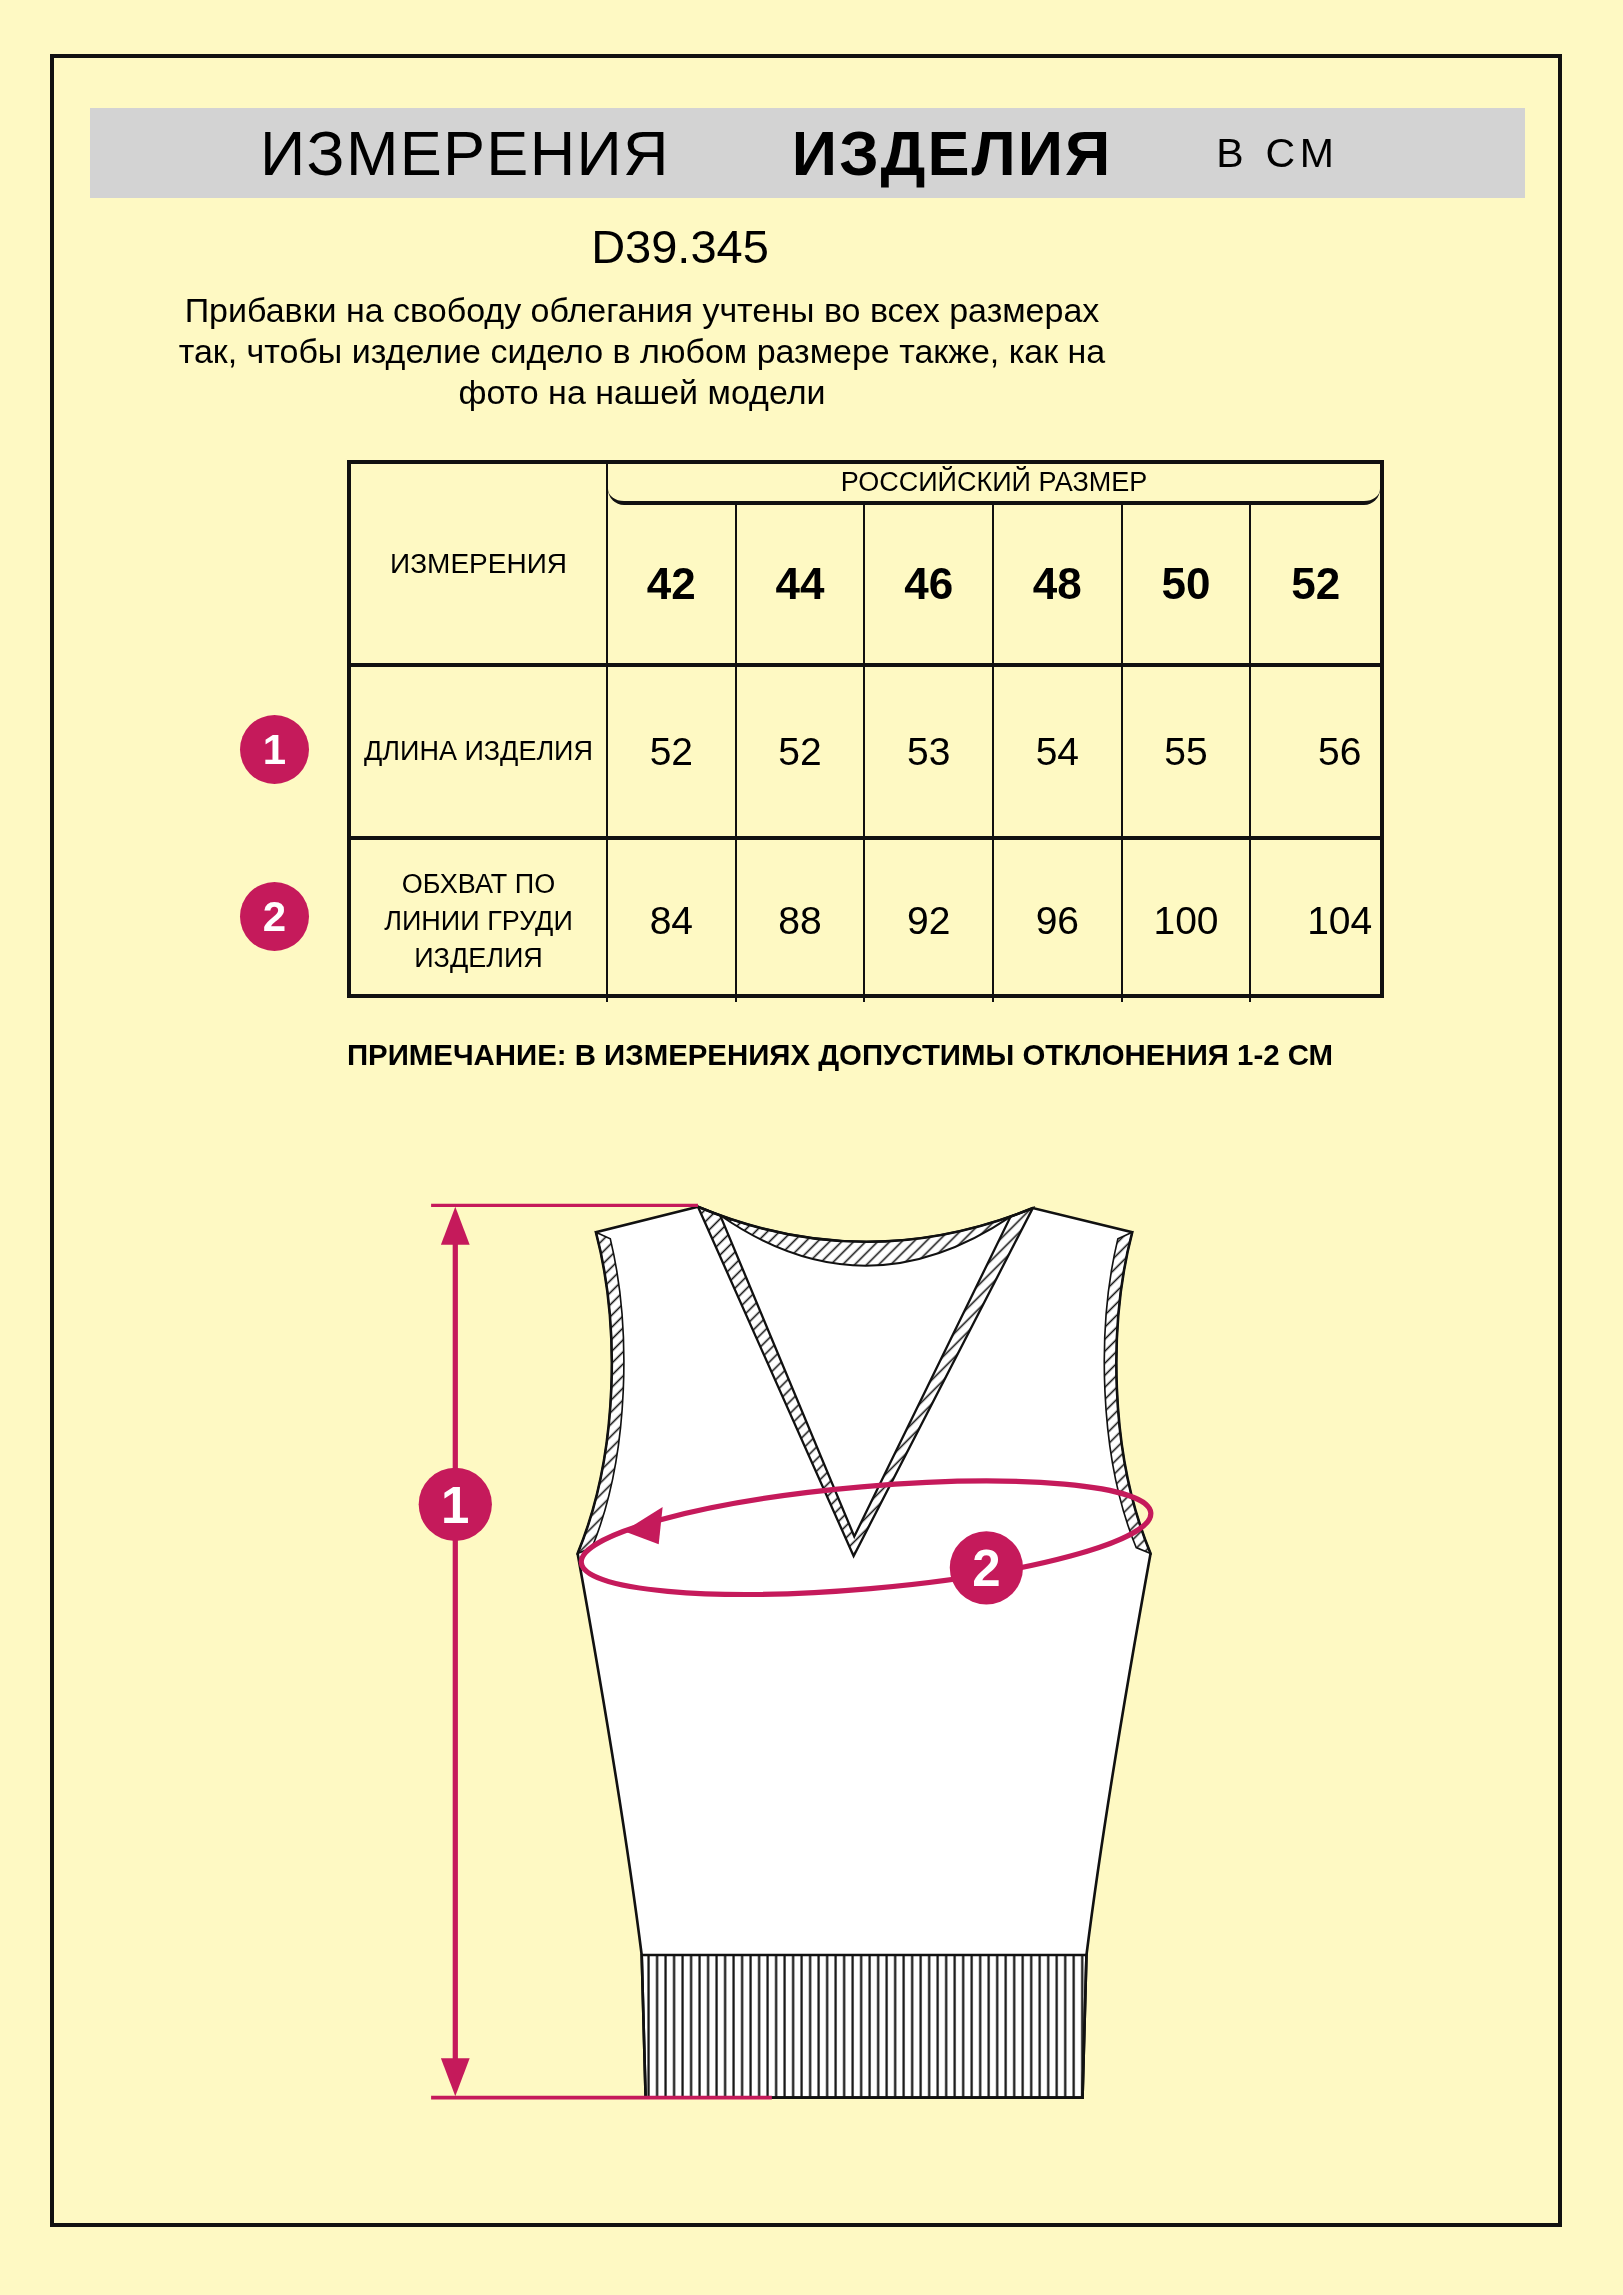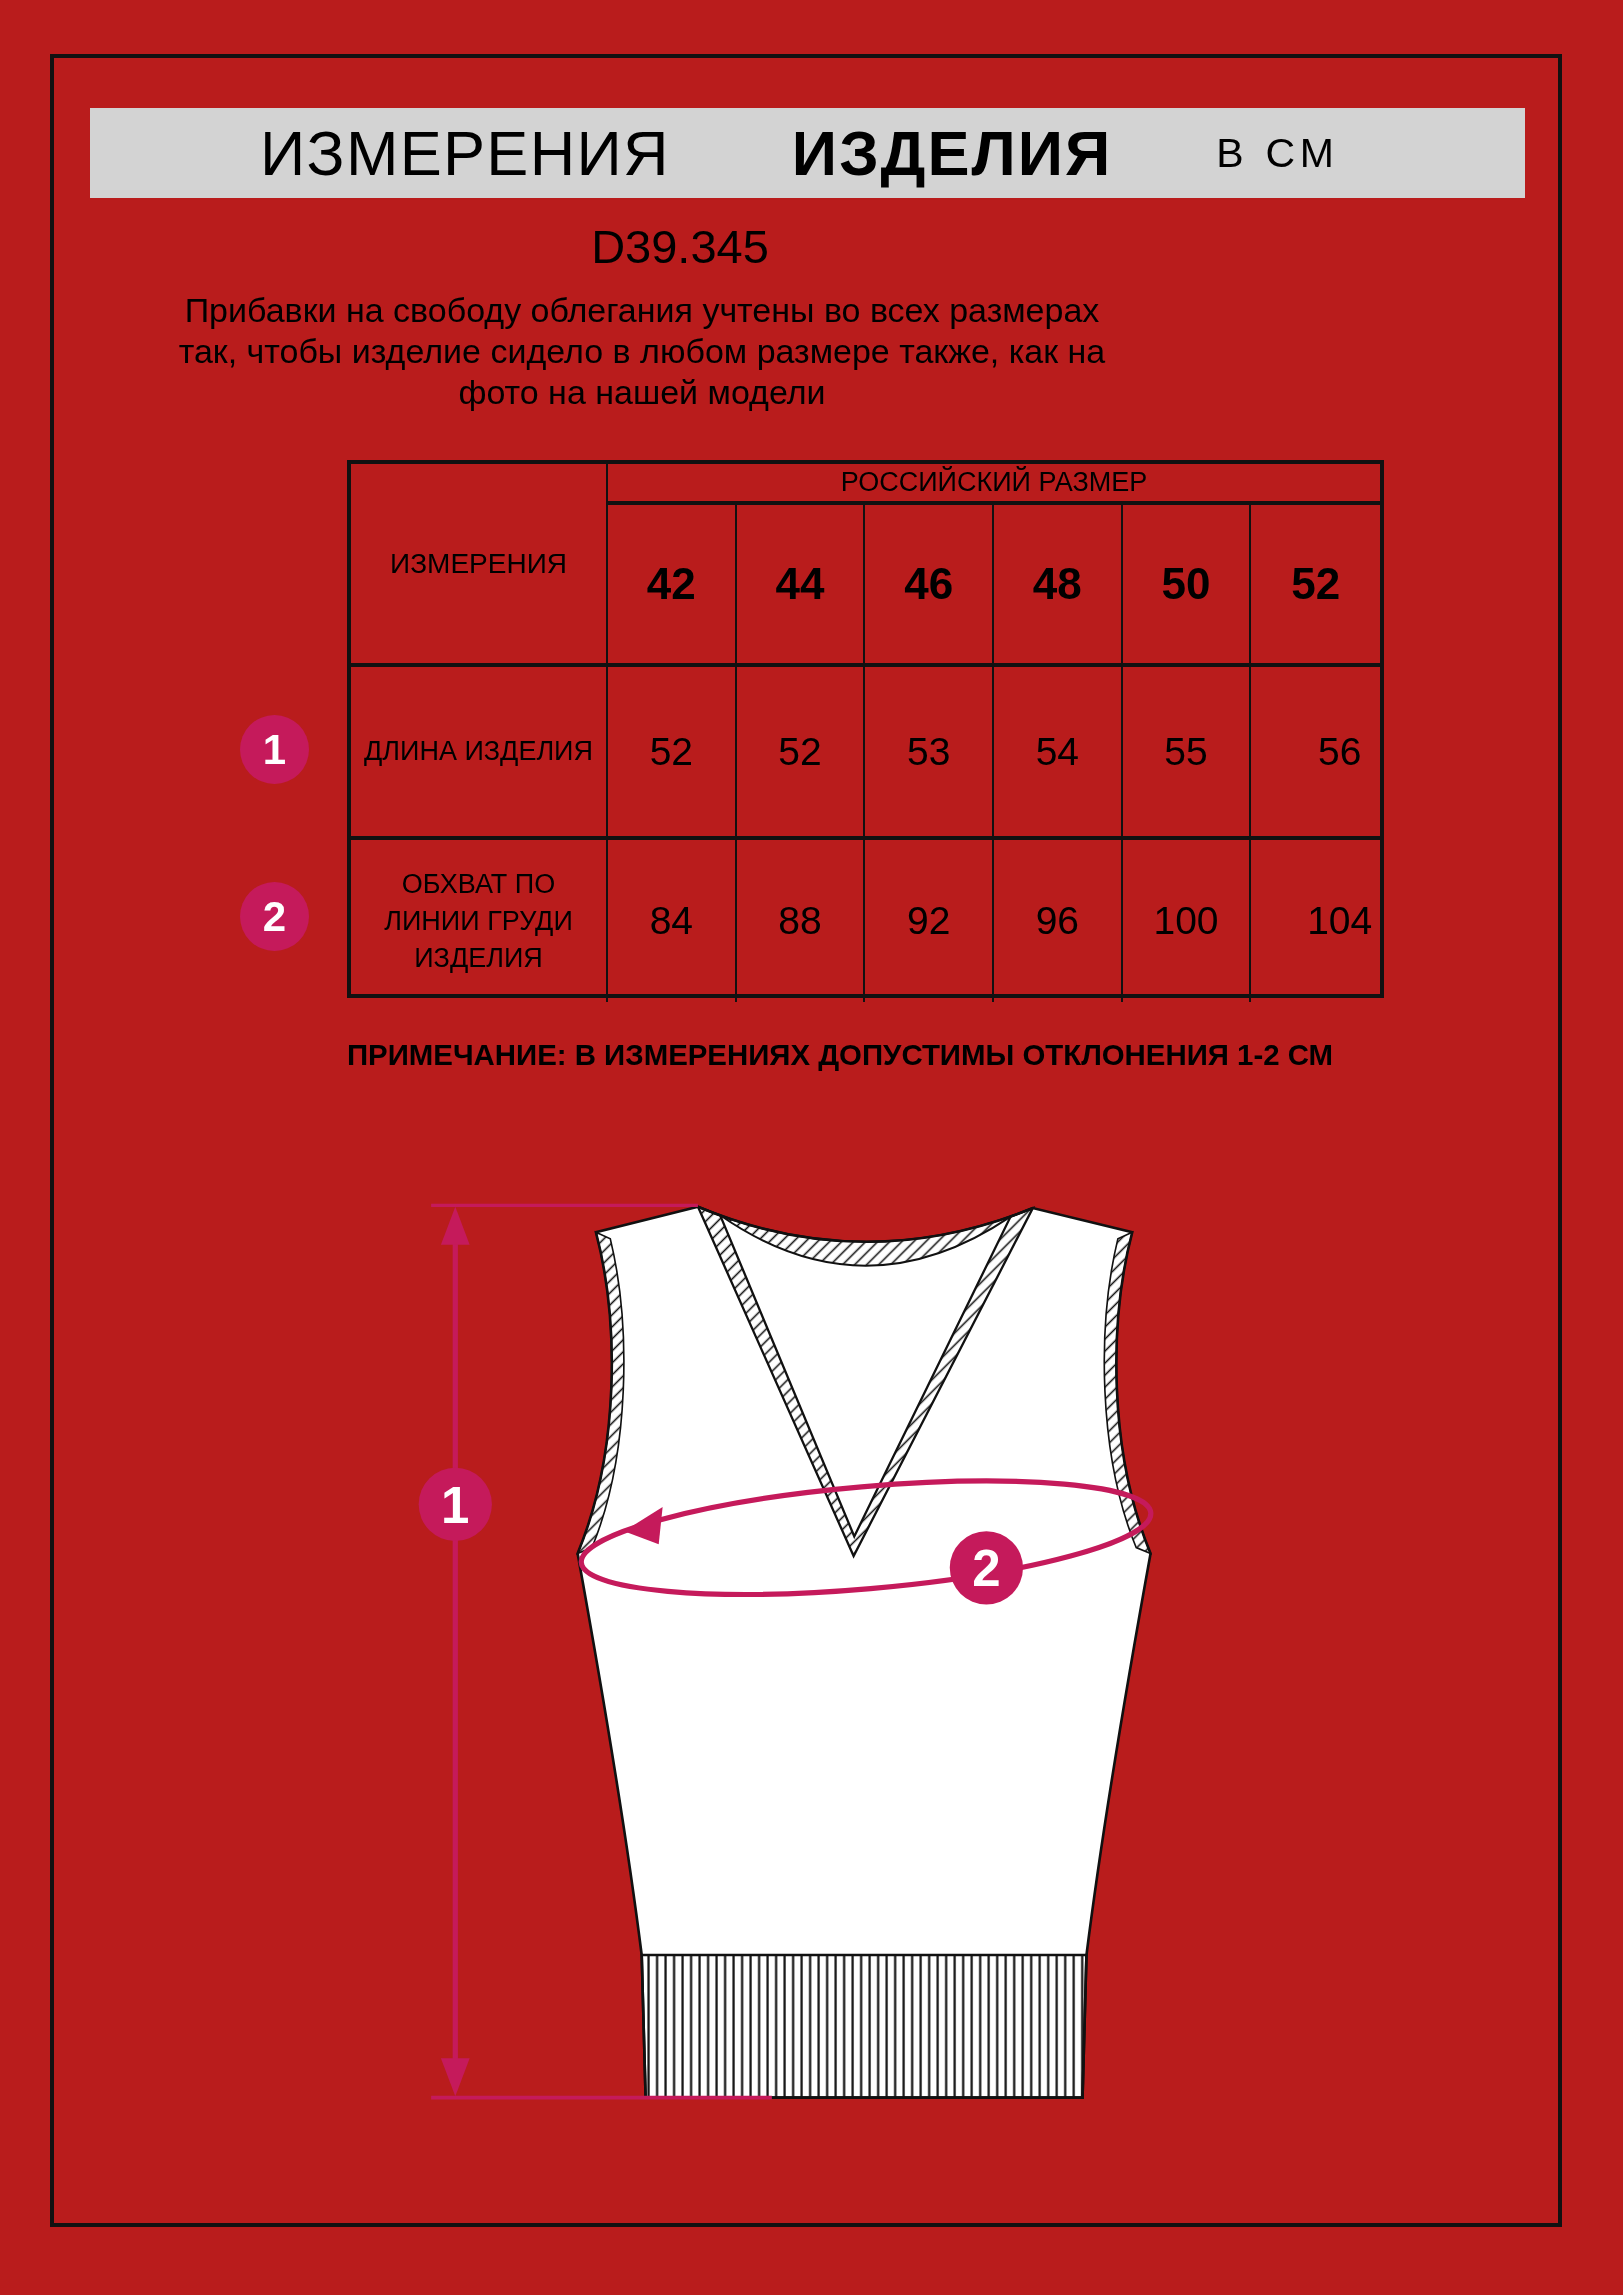--- a/index.html
+++ b/index.html
@@ -2,35 +2,35 @@
 <html style="--accent: #c51a5b; --header-bg: #d3d3d3; --line: #111111;font-size:10.5px"><head>
 <meta charset="utf-8">
 <style>
   :root{
     --accent:#c51a5b;
     --header-bg:#d3d3d3;
     --line:#111111;
   }
   html,body{margin:0;padding:0;background:#ffffff;}
   body{font-family:"Liberation Sans","DejaVu Sans",sans-serif;color:#000;}
-  #page{position:relative;width:1623px;height:2295px;background:#b91c1c;overflow:hidden;}
+  #page{position:relative;width:1623px;height:2295px;background:#fef9c3;overflow:hidden;}
   .frame{position:absolute;left:50px;top:54px;width:1512px;height:2173px;border:4.6px solid var(--line);box-sizing:border-box;}
   .header-bar{position:absolute;left:90px;top:108px;width:1435px;height:90px;background:var(--header-bg);display:flex;align-items:center;box-sizing:border-box;padding-left:170px;}
   .hb-word1{font-size:63px;letter-spacing:1.3px;white-space:nowrap;}
   .hb-word2{font-size:63px;font-weight:bold;letter-spacing:2px;margin-left:122px;white-space:nowrap;}
   .hb-unit{font-size:41px;letter-spacing:5.2px;margin-left:104px;white-space:nowrap;}
   .product-code{position:absolute;left:50px;top:219px;width:1260px;text-align:center;font-size:47px;}
   .intro{position:absolute;left:38px;top:290px;width:1208px;text-align:center;font-size:34px;line-height:41px;}
   .note{position:absolute;left:347px;top:1038px;width:1037px;text-align:left;font-size:29.4px;font-weight:bold;}
 
   
   .size-table{position:absolute;left:347px;top:460px;width:1037px;height:538px;border:4.6px solid var(--line);box-sizing:border-box;display:grid;grid-template-columns:257px repeat(6,1fr);grid-template-rows:41px 162px 173px 162px;}
   .size-table div{box-sizing:border-box;display:flex;align-items:center;justify-content:center;}
   .cell-corner{grid-column:1;grid-row:1/3;border-right:2px solid var(--line);border-bottom:4.6px solid var(--line);font-size:28px;}
-  .cell-group{grid-column:2/8;grid-row:1;border-bottom:4.6px solid var(--line);font-size:27px;}
+  .cell-group{grid-column:2/8;grid-row:1;border-bottom:4.6px solid var(--line);font-size:27px;border-radius:16px;}
   .cell-size{grid-row:2;border-right:2px solid var(--line);border-bottom:4.6px solid var(--line);font-size:44px;font-weight:bold;}
   .cell-size.last{border-right:none;}
   .cell-rowlabel{grid-column:1;border-right:2px solid var(--line);font-size:27px;text-align:center;line-height:37px;padding:0 9.2px;}
   .cell-rowlabel.r1{grid-row:3;border-bottom:4.6px solid var(--line);}
   .cell-rowlabel.r2{grid-row:4;}
   .cell-val{border-right:2px solid var(--line);font-size:39px;}
   .cell-val.r1{grid-row:3;border-bottom:4.6px solid var(--line);}
   .cell-val.r2{grid-row:4;}
   .cell-val.last{border-right:none;padding-left:48px;}
 

